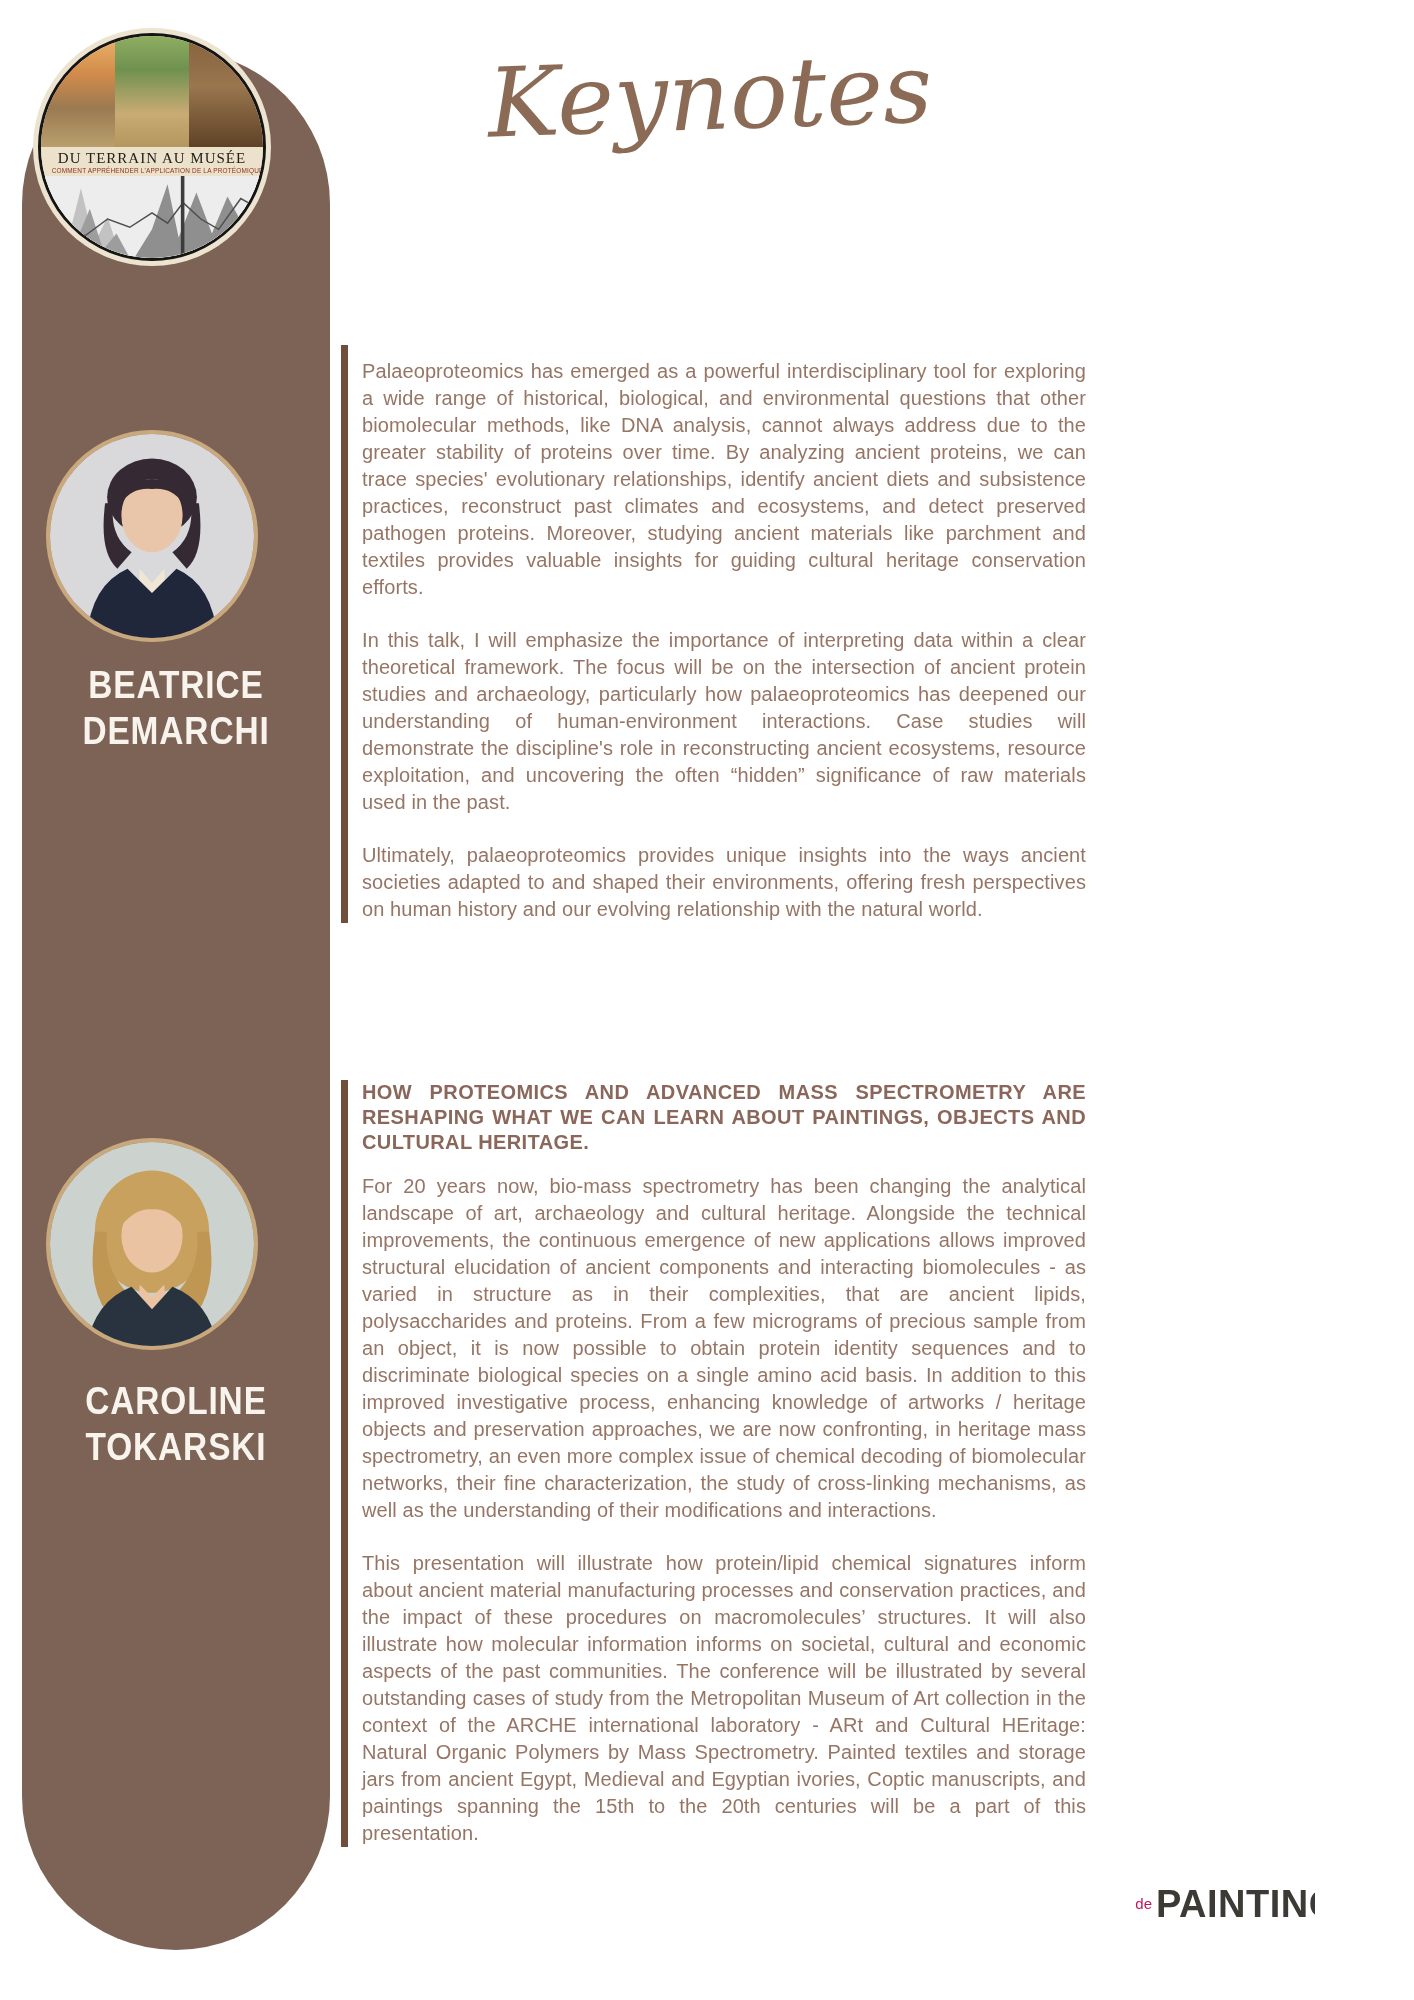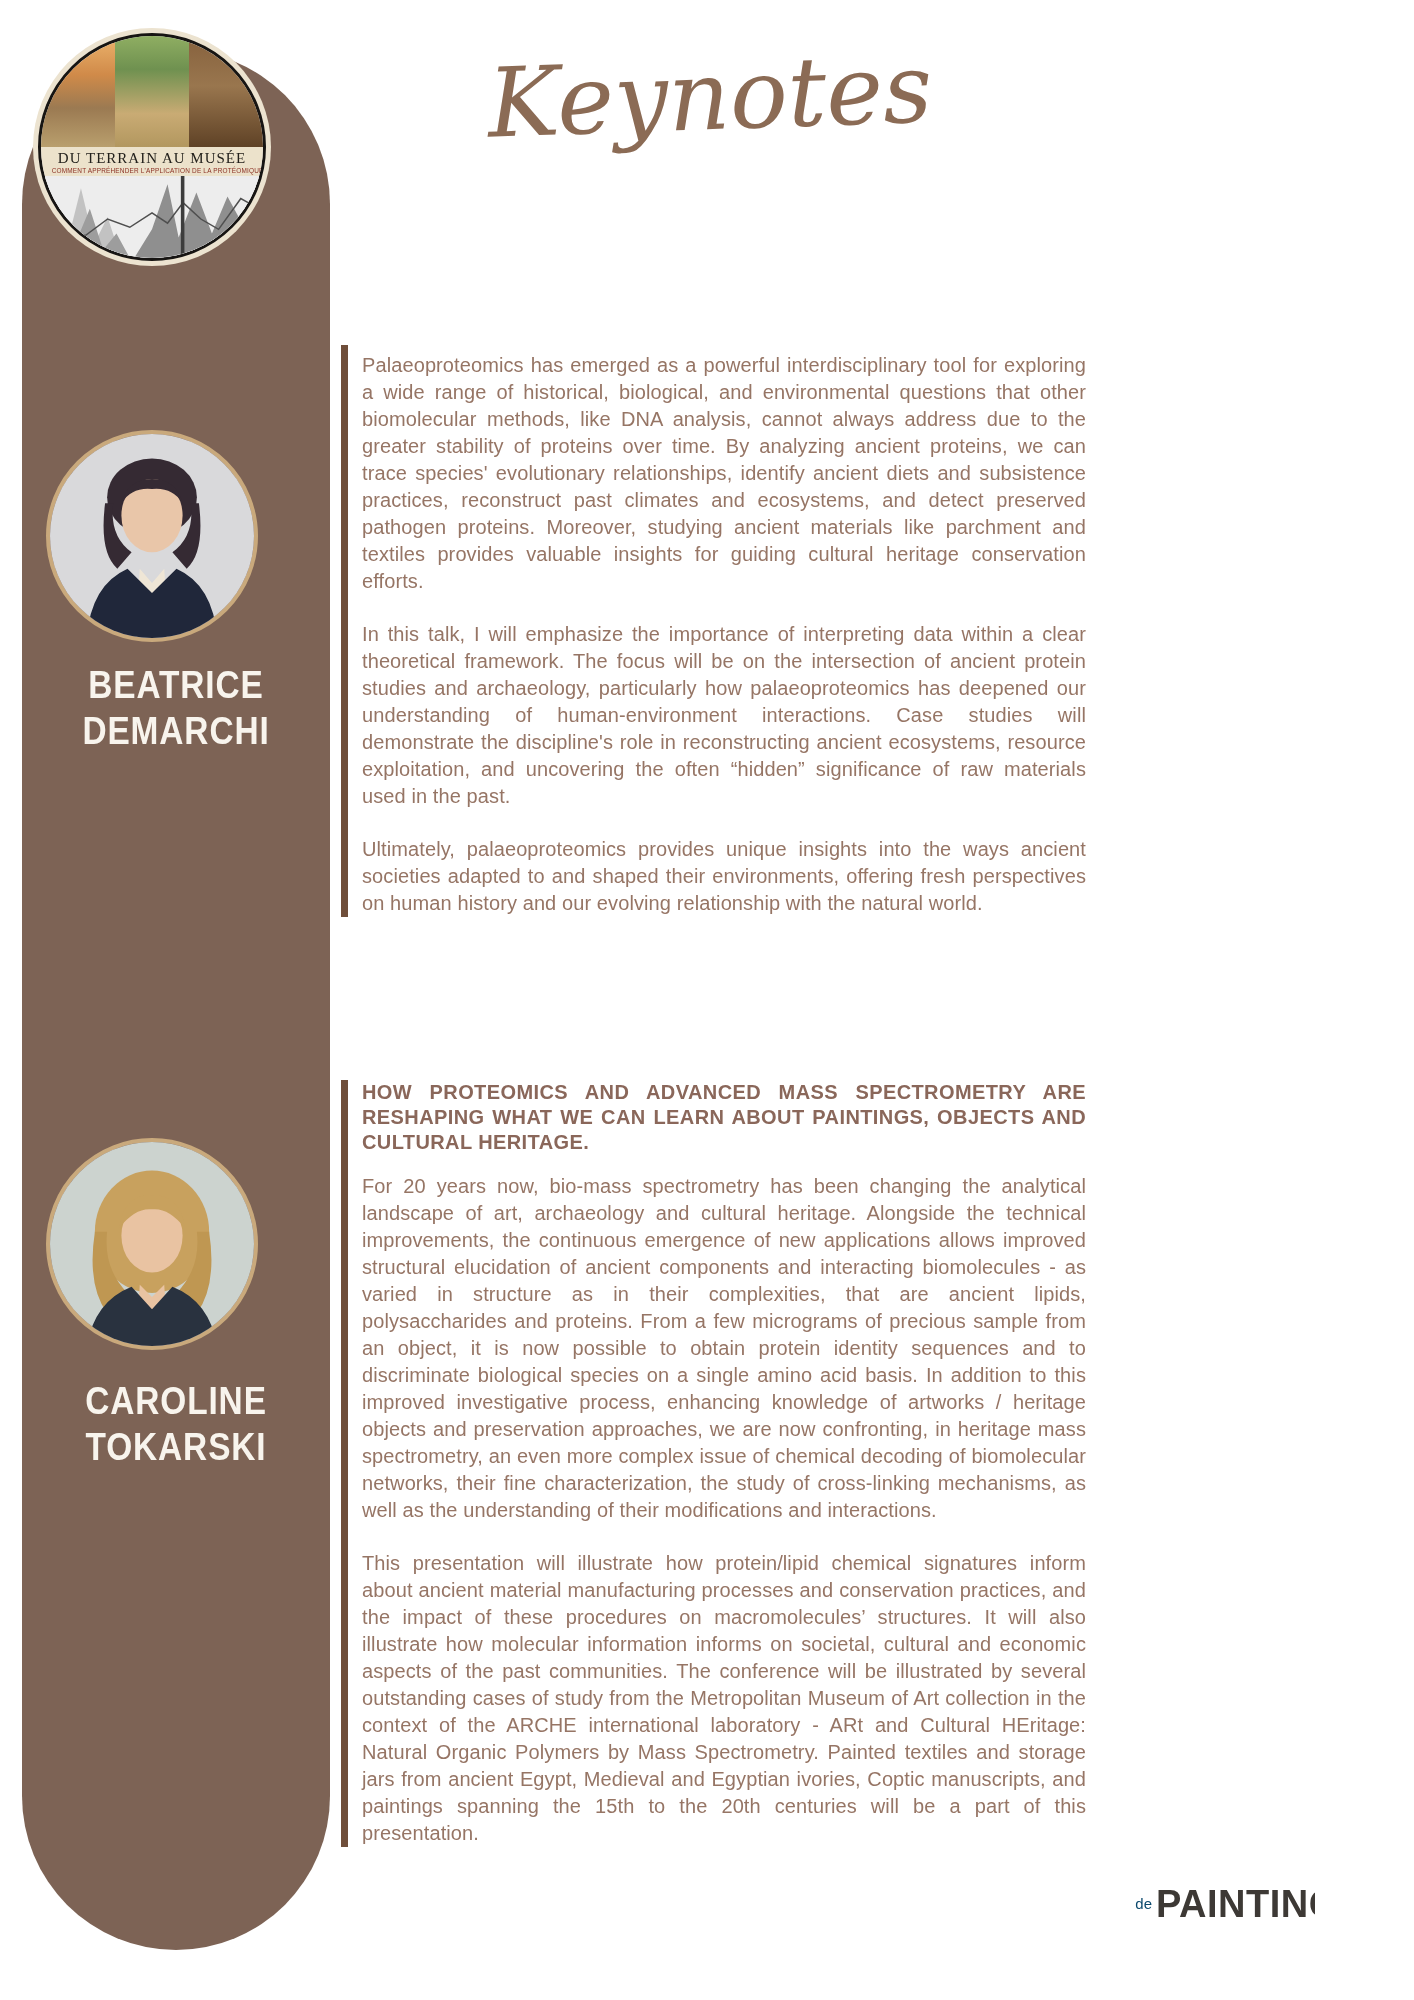--- a/index.html
+++ b/index.html
@@ -133,21 +133,21 @@
     text-align:justify;
   }
   .section p{
     margin:26px 0 0 0;
     font-size:20px;
     color:#967565;
     line-height:27px;
     text-align:justify;
     letter-spacing:0.1px;
   }
-  .section p:first-of-type{margin-top:7px;}
+  .section p:first-of-type{margin-top:13px;}
 
   
   .uni-logo{
     position:absolute;
     left:1085px; top:1882px;
     width:330px;
     text-align:center;
   }
   .uni-line1{
     font-size:46px;
@@ -156,21 +156,21 @@
     line-height:48px;
   }
   .uni-line1 .blue{color:#2aa5dc;}
   .uni-line2{
     margin-top:2px;
     line-height:40px;
     white-space:nowrap;
   }
   .uni-de{
     font-size:15px;
-    color:#0c4a6e;
+    color:#be185d;
     vertical-align:8px;
     margin-right:4px;
   }
   .uni-name{
     font-size:38px;
     font-weight:bold;
     color:#3d3935;
     letter-spacing:0.5px;
   }
 </style>

